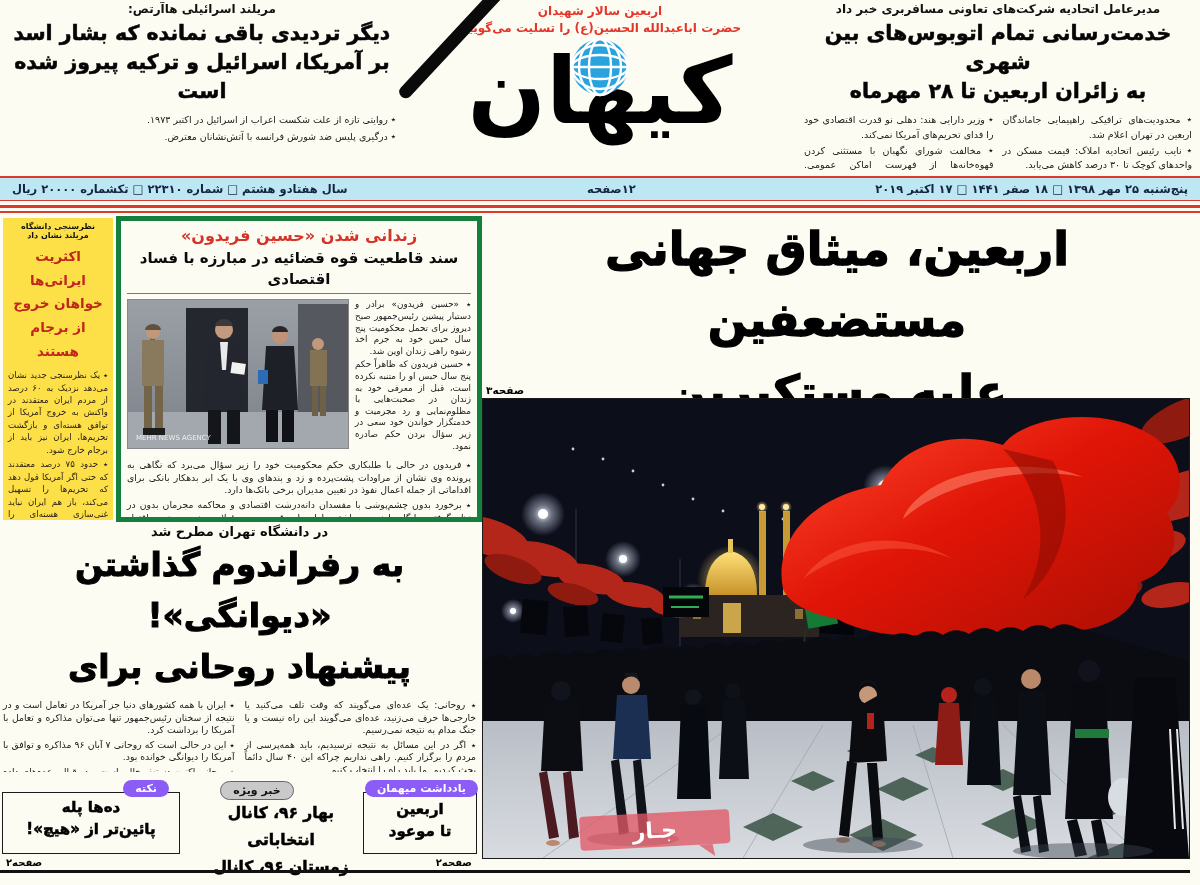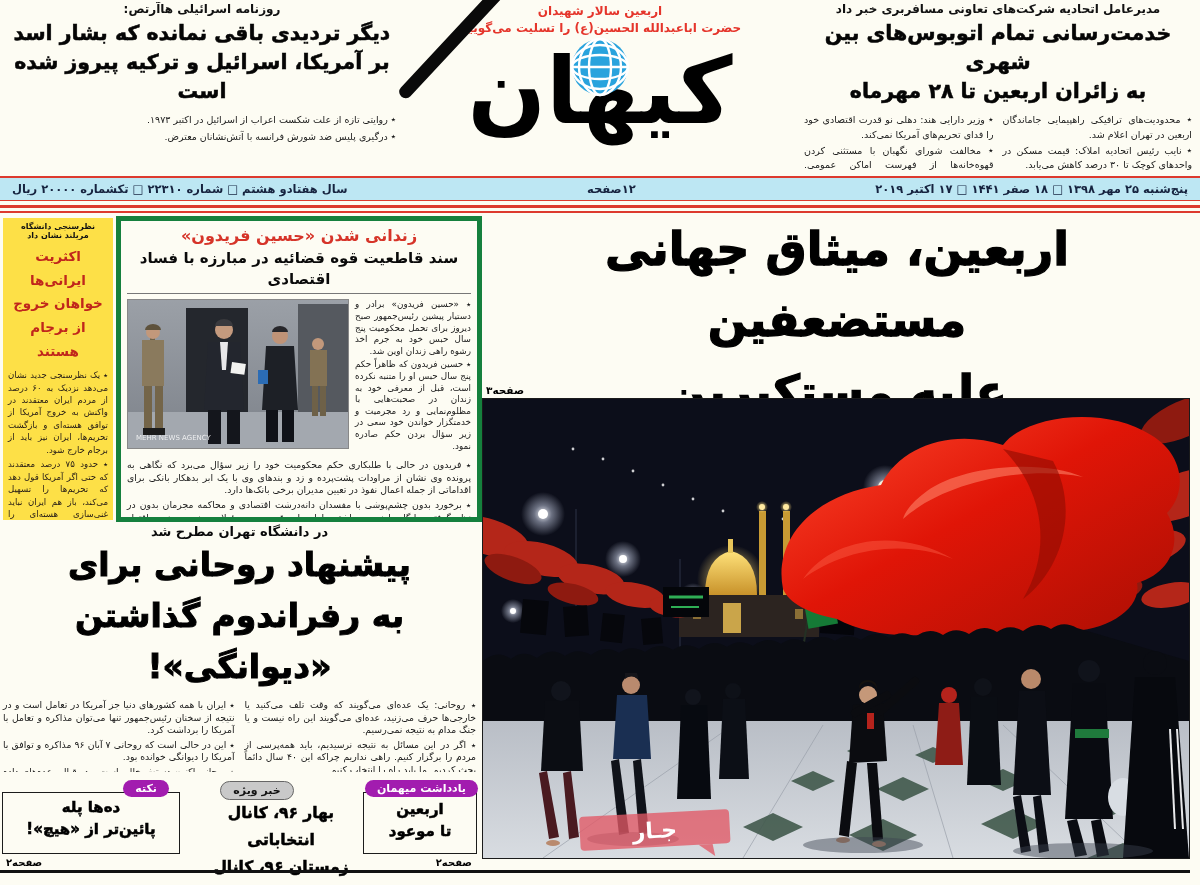--- a/index.html
+++ b/index.html
@@ -54,21 +54,21 @@
 
   
   #rouhani{left:0;top:524px;width:479px;height:248px;overflow:hidden;}
   .rou-kicker{font-size:13px;font-weight:bold;color:#0a0a0a;}
   .rou-line{font-size:33px;font-weight:bold;color:#000;line-height:1.55;-webkit-text-stroke:1px #000;}
   .rou-cols{display:flex;gap:10px;margin-top:7px;padding:0 3px;}
   .rou-cols .col{flex:1;font-size:9.3px;line-height:1.34;color:#1a1a1a;}
 
   
   .pill{position:absolute;top:-13px;font-size:11px;font-weight:bold;padding:2px 12px;border-radius:11px;white-space:nowrap;}
-  .pill.black{background:#a21caf;color:#fff;}
+  .pill.black{background:#8b5cf6;color:#fff;}
   .pill.gray{background:#c9c9c9;color:#111;border:1px solid #666;}
   .bbox{border:1.5px solid #1c1c1c;box-sizing:border-box;background:#fdfcf3;}
   .bbox-line{font-size:15px;font-weight:bold;color:#000;line-height:1.45;-webkit-text-stroke:.5px #000;}
   #guestbox{left:363px;top:792px;width:114px;height:62px;padding-top:6px;}
   #guestbox .pageref{position:absolute;right:4px;bottom:-15px;font-size:10px;}
   #specialbox{left:207px;top:779px;width:148px;height:80px;}
   #specialbox .bbox-line{font-size:15.5px;line-height:1.75;}
   #notebox{left:2px;top:792px;width:178px;height:62px;padding-top:4px;}
   #notebox .pageref{position:absolute;left:3px;bottom:-15px;font-size:10px;}
   #bottomrule{left:0;top:870px;width:1190px;height:3px;background:#111;}
@@ -93,21 +93,21 @@
           <ellipse cx="31" cy="31" rx="21" ry="28"></ellipse>
           <line x1="3" y1="31" x2="59" y2="31"></line>
           <ellipse cx="31" cy="31" rx="28" ry="12"></ellipse>
           <ellipse cx="31" cy="31" rx="28" ry="22"></ellipse>
         </g>
       </svg>
     </div>
   </div>
 
   <div class="abs topblock c" style="left:4px;width:396px;">
-    <div class="kicker">روزنامه اسرائیلی هاآرتص:</div>
+    <div class="kicker">مریلند اسرائیلی هاآرتص:</div>
     <div class="tophead">
       <div>دیگر تردیدی باقی نمانده که بشار اسد</div>
       <div>بر آمریکا، اسرائیل و ترکیه پیروز شده است</div>
     </div>
     <div class="bullets">
       <div class="col j">
         <p>٭ روایتی تازه از علت شکست اعراب از اسرائیل در اکتبر ۱۹۷۳.</p>
         <p>٭ درگیری پلیس ضد شورش فرانسه با آتش‌نشانان معترض.</p>
 
       </div>
@@ -431,22 +431,22 @@
     <div class="poll-kicker c">نظرسنجی دانشگاه مریلند نشان داد</div>
     <div class="poll-head c">اکثریت ایرانی‌ها خواهان خروج از برجام هستند</div>
     <div class="poll-body j">
       <p>٭ یک نظرسنجی جدید نشان می‌دهد نزدیک به ۶۰ درصد از مردم ایران معتقدند در واکنش به خروج آمریکا از توافق هسته‌ای و بازگشت تحریم‌ها، ایران نیز باید از برجام خارج شود.</p>
       <p><span>٭ حدود ۷۵ درصد معتقدند که حتی اگر آمریکا قول دهد که تحریم‌ها را تسهیل می‌کند، باز هم ایران نباید غنی‌سازی هسته‌ای را متوقف کند.</span> </p>
     </div>
   </div>
 
   <div id="rouhani" class="abs c">
     <div class="rou-kicker">در دانشگاه تهران مطرح شد</div>
+    <div class="rou-line">به رفراندوم گذاشتن «دیوانگی»!</div>
     <div class="rou-line">پیشنهاد روحانی برای</div>
-    <div class="rou-line">به رفراندوم گذاشتن «دیوانگی»!</div>
     <div class="rou-cols">
       <div class="col j">
         <p>٭ روحانی: یک عده‌ای می‌گویند که وقت تلف می‌کنید یا خارجی‌ها حرف می‌زنید، عده‌ای می‌گویند این راه نیست و یا جنگ مدام به نتیجه نمی‌رسیم.</p>
         <p>٭ اگر در این مسائل به نتیجه نرسیدیم، باید همه‌پرسی از مردم را برگزار کنیم. راهی نداریم چراکه این ۴۰ سال دائماً بحث کردیم. ما باید راه را انتخاب کنیم.</p>
 
       </div>
       <div class="col j">
         <p>٭ ایران با همه کشورهای دنیا جز آمریکا در تعامل است و در نتیجه از سخنان رئیس‌جمهور تنها می‌توان مذاکره و تعامل با آمریکا را برداشت کرد.</p>
         <p>٭ این در حالی است که روحانی ۷ آبان ۹۶ مذاکره و توافق با آمریکا را دیوانگی خوانده بود.</p>
         <p><span>٭ روحانی اکنون دستش خالی است و در قبال وعده‌های داده شده، پاسخی برای افکار عمومی ندارد، پس به مسائلی حاشیه‌ای مانند انتقاد به شورای نگهبان، اصول قانون اساسی و همه‌پرسی می‌پردازد.</span> </p>

